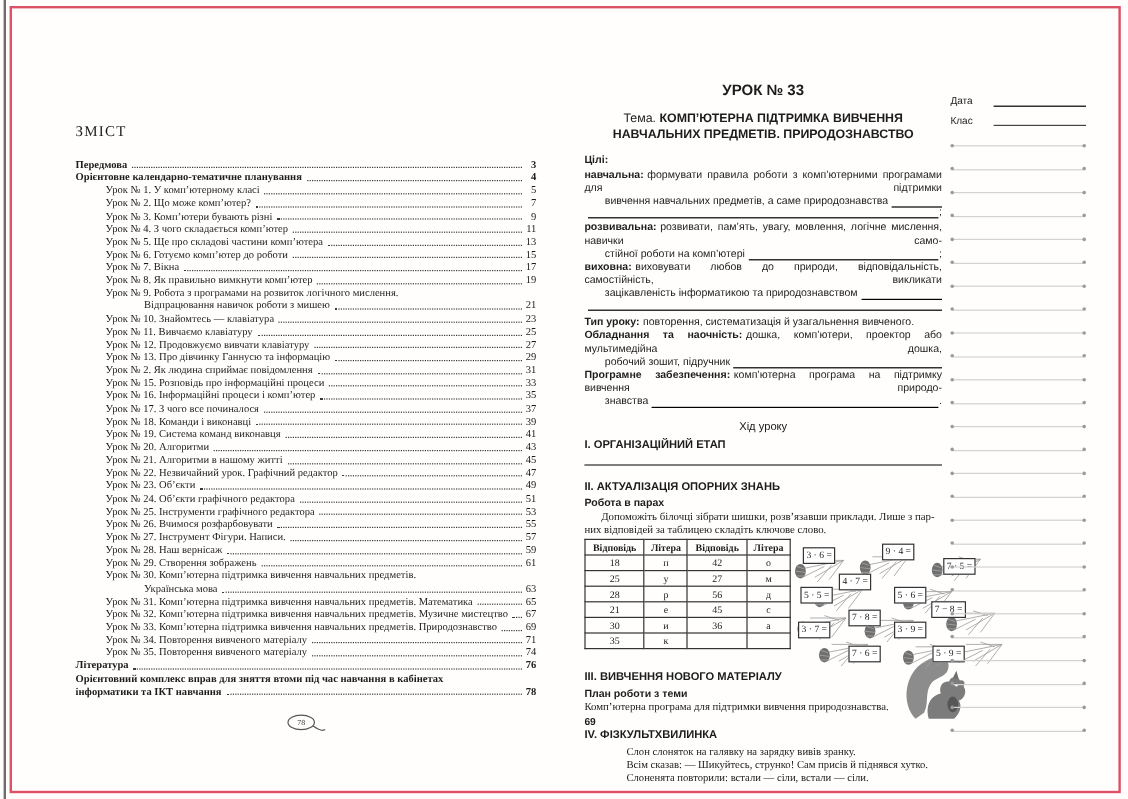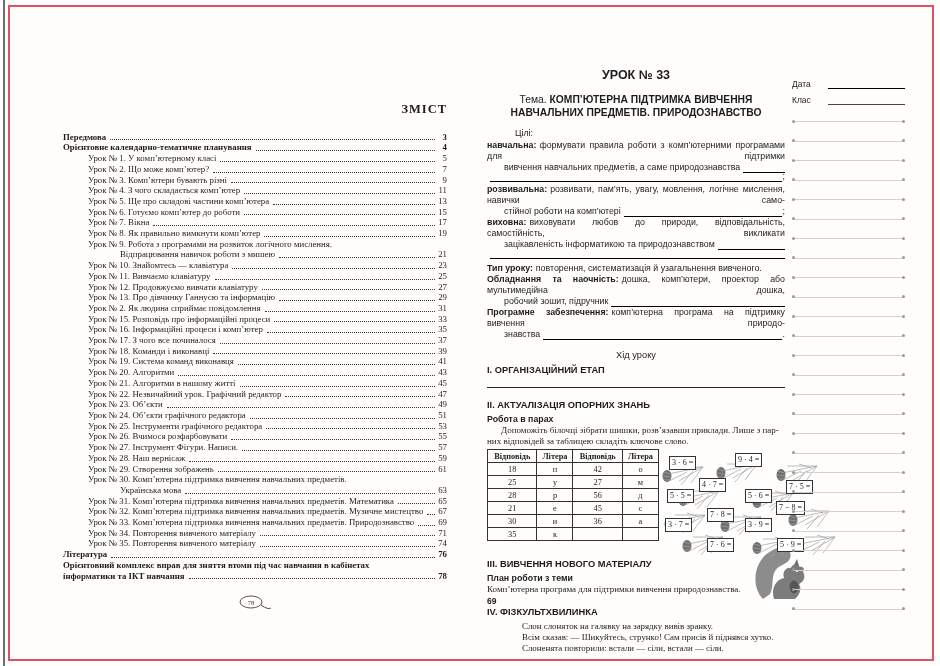--- a/index.html
+++ b/index.html
@@ -8,37 +8,37 @@
     background:#fffefd;color:#1c1c1c;
     font-family:"Liberation Sans",sans-serif;
   }
   
   .red-frame{position:absolute;left:8px;top:5px;right:6px;bottom:5px;
     border:2px solid #dd5166;pointer-events:none;}
   .spine-line{position:absolute;left:3px;top:0;bottom:0;width:2px;background:#6d6d6d;}
   
   #left-page{position:absolute;left:63px;top:104px;width:384px;
     font-family:"Liberation Serif",serif;font-size:8.8px;line-height:10.7px;}
-  .toc-title{font-weight:bold;font-size:12.5px;text-align:right;letter-spacing:1px;
+  .toc-title{font-weight:normal;font-size:12.5px;text-align:left;letter-spacing:1px;
     margin-bottom:17px;font-family:"Liberation Serif",serif;}
   .toc-row{display:flex;align-items:flex-end;white-space:nowrap;}
   .toc-row.bold{font-weight:bold;}
   .toc-row.ind1{padding-left:25px;}
   .toc-row.cont1{padding-left:57px;}
   .toc-label{flex:0 0 auto;}
   .dots{flex:1 1 auto;border-bottom:1px dotted #3a3a3a;margin:0 2px 2px 4px;min-width:6px;}
   .toc-page{flex:0 0 auto;text-align:right;min-width:10px;}
   .page-ornament{position:absolute;left:238px;top:593px;width:34px;height:22px;}
   
   #right-main{position:absolute;left:487px;top:70px;width:298px;font-size:8.8px;line-height:11px;}
   .lesson-title{font-weight:bold;font-size:12.5px;text-align:center;margin-bottom:13px;}
   .lesson-topic{font-weight:bold;font-size:10.3px;line-height:12.5px;text-align:center;
     margin:0 6px 9px 6px;}
   .lesson-topic .tema-label{font-weight:normal;}
-  .goals-label{font-weight:normal;margin-bottom:1px;margin-left:28px;}
+  .goals-label{font-weight:bold;margin-bottom:1px;}
   .fline{display:flex;align-items:flex-end;white-space:nowrap;}
   .fline .pre{font-weight:bold;margin-right:3px;flex:0 0 auto;}
   .fline .txt{flex:0 0 auto;}
   .fline.just{display:block;text-align:justify;text-align-last:justify;white-space:normal;}
   .fline.ind{padding-left:17px;align-items:flex-end;}
   .fill{flex:1 1 auto;border-bottom:1.4px solid #000;margin-left:3px;min-width:8px;}
   .tail{flex:0 0 auto;margin-left:1px;}
   .fullline{display:flex;align-items:flex-end;height:9px;margin-bottom:2px;}
   .serif{font-family:"Liberation Serif",serif;font-size:9px;}
   .sec-head{font-weight:bold;font-size:9.3px;margin-top:12px;}
@@ -486,21 +486,21 @@
         <svg viewBox="0 0 46 24" class="sprig" width="46" height="24" style="left: 128px; top: 84px;">
           <g stroke="#a0a0a0" stroke-width="0.7" fill="none">
             <path d="M44 4 L4 12 M44 4 L14 4 M44 4 L20 18 M44 4 L32 20 M38 6 L26 2 M34 8 L22 22 M28 9 L10 18"></path>
           </g>
           <ellipse cx="8" cy="13" rx="4.5" ry="6" fill="#6f6f6f"></ellipse>
           <path d="M5 9 L11 11 M4 13 L12 14 M5 17 L11 17" stroke="#9e9e9e" stroke-width="0.8"></path>
         </svg>
         <div class="expr-box" style="left: 6px; top: 7px;">3 · 6 =</div>
         <div class="expr-box" style="left: 72px; top: 4px;">9 · 4 =</div>
         <div class="expr-box" style="left: 36px; top: 29px;">4 · 7 =</div>
-        <div class="expr-box" style="left: 123px; top: 31px; text-align: center;">7 · 5 =</div>
+        <div class="expr-box" style="left: 123px; top: 16px; text-align: center;">7 · 5 =</div>
         <div class="expr-box" style="left: 4px; top: 40px;">5 · 5 =</div>
         <div class="expr-box" style="left: 82px; top: 40px;">5 · 6 =</div>
         <div class="expr-box" style="left: 44px; top: 59px;">7 · 8 =</div>
         <div class="expr-box" style="left: 113px; top: 52px;">7 − 8 =</div>
         <div class="expr-box" style="left: 2px; top: 69px;">3 · 7 =</div>
         <div class="expr-box" style="left: 82px; top: 69px;">3 · 9 =</div>
         <div class="expr-box" style="left: 44px; top: 89px; text-align: right;">7 · 6 =</div>
         <div class="expr-box" style="left: 114px; top: 89px;">5 · 9 =</div>
       </div>
   </div>

